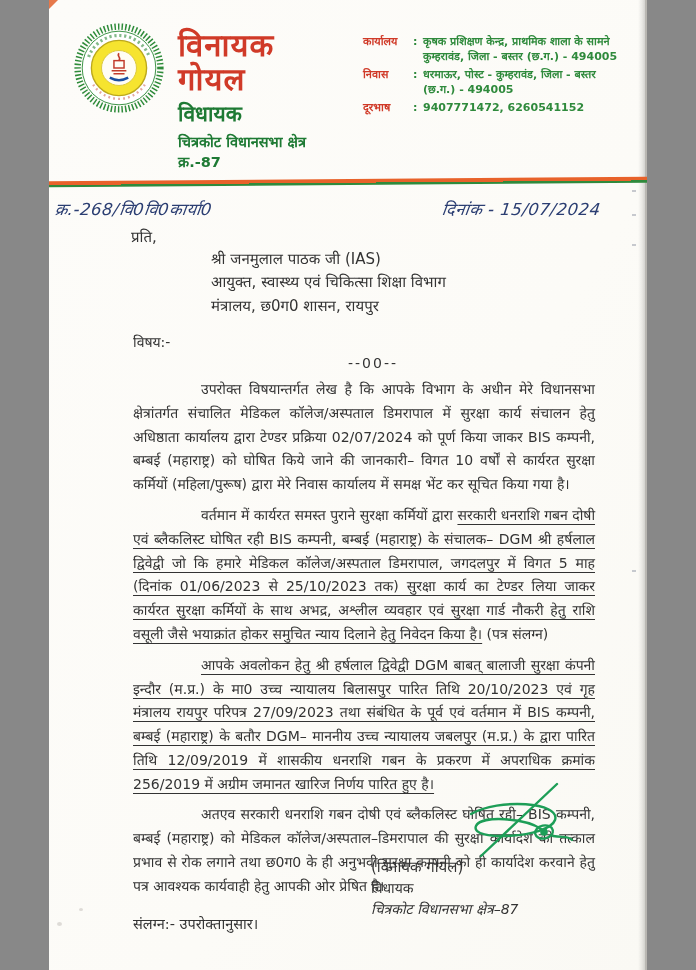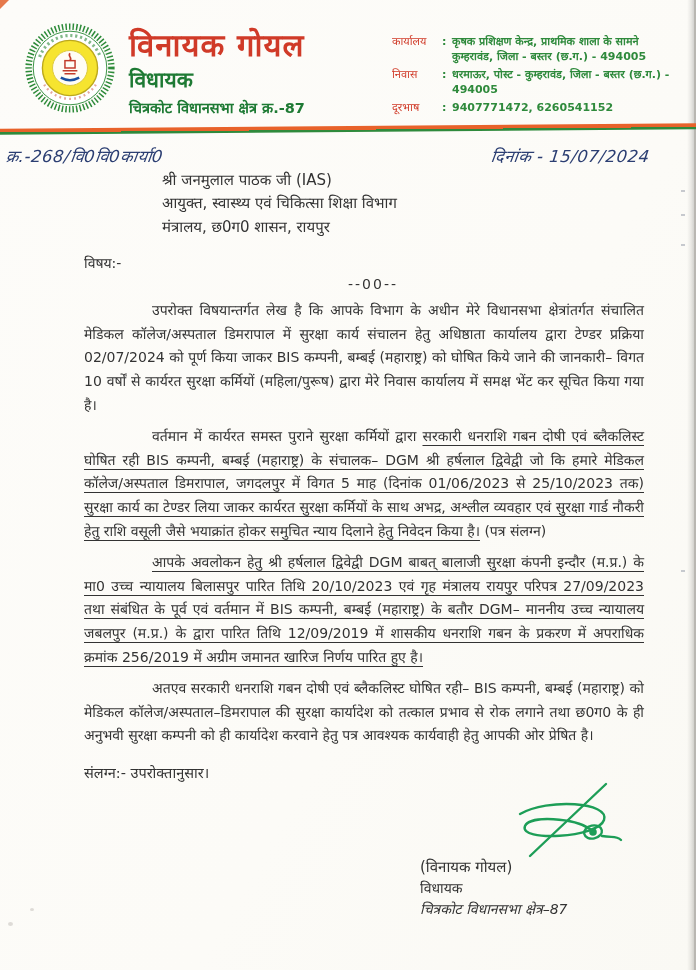--- a/index.html
+++ b/index.html
@@ -1,19 +1,19 @@
 <!DOCTYPE html>
 <html><head>
 <meta charset="utf-8">
 <style>
   * { margin:0; padding:0; box-sizing:border-box; }
   html,body { background:#888; }
   .page {
     position:relative;
-    width:696px; height:970px;
+    width:598px; height:970px;
     margin:0 auto;
     background:linear-gradient(120deg,#fdfcf9 0%, #fcfbf7 60%, #faf9f4 100%);
     overflow:hidden;
     font-family:"DejaVu Sans", sans-serif;
     color:#333;
   }
   
   .right-edge { position:absolute; right:0; top:0; width:9px; height:100%;
     background:linear-gradient(to right, rgba(0,0,0,0) 0%, rgba(0,0,0,0.07) 55%, rgba(0,0,0,0.16) 100%);
     border-right:2px solid #b9b7b2; }
@@ -24,21 +24,21 @@
 
   
   .letterhead { display:flex; align-items:flex-start; padding:22px 12px 0 24px; }
   .emblem { flex:0 0 92px; }
   .name-block { flex:1 1 auto; padding-left:13px; padding-top:6px; }
   .mla-name { font-size:31px; font-weight:bold; color:#d03a28; letter-spacing:1px; line-height:1.1; }
   .mla-title { font-size:21px; font-weight:bold; color:#1e7a34; margin-top:3px; }
   .mla-constituency { font-size:14.5px; font-weight:bold; color:#1e7a34; margin-top:4px; }
   .contact-block { flex:0 0 292px; font-size:11px; padding-top:12px; padding-right:4px; }
   .contact-row { display:flex; line-height:1.4; margin-bottom:2px; }
-  .contact-label { flex:0 0 50px; color:#d03a28; font-weight:normal; }
+  .contact-label { flex:0 0 50px; color:#d03a28; font-weight:bold;margin-left:20px; }
   .contact-colon { flex:0 0 10px; color:#2f8a3c; font-weight:bold; }
   .contact-value { flex:1 1 auto; color:#2f8a3c; font-weight:bold; }
   .divider { height:6px; margin:8px -4px 0 -4px; transform:rotate(-0.45deg);
     background:linear-gradient(to bottom, #e8622a 0 62%, #2f8a3c 62% 100%); }
 
   
   .ref-row { display:flex; justify-content:space-between; margin:12px 46px 0 6px; }
   .hand { color:#2b3e72; font-size:16.5px; font-style:italic; transform:skewX(-7deg); letter-spacing:.5px; }
 
   
@@ -115,20 +115,21 @@
       </div>
     </div>
   </div>
   <div class="divider"></div>
 
   <div class="ref-row">
     <span class="hand">क्र.-268/वि0वि0कार्या0</span>
     <span class="hand">दिनांक - 15/07/2024</span>
   </div>
 
+  <div class="salutation">प्रति,</div>
   <div class="addressee">
     <div>श्री जनमुलाल पाठक जी (IAS)</div>
     <div>आयुक्त, स्वास्थ्य एवं चिकित्सा शिक्षा विभाग</div>
     <div>मंत्रालय, छ0ग0 शासन, रायपुर</div>
   </div>
 
   <div class="subject-row">
     <div class="subject-label">विषय:-</div>
   </div>
   <div class="separator">--00--</div>

